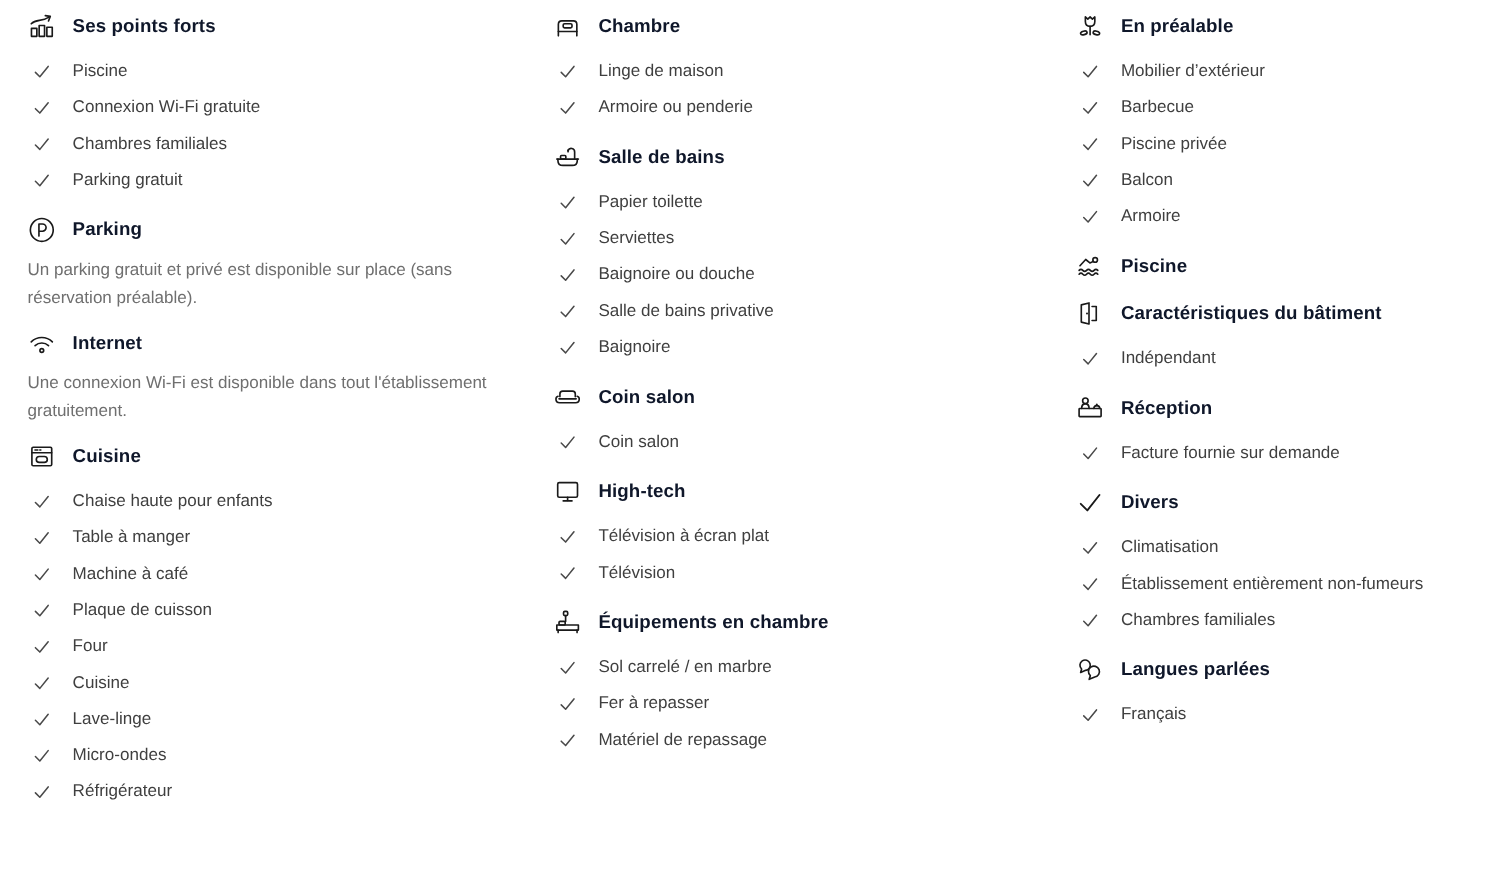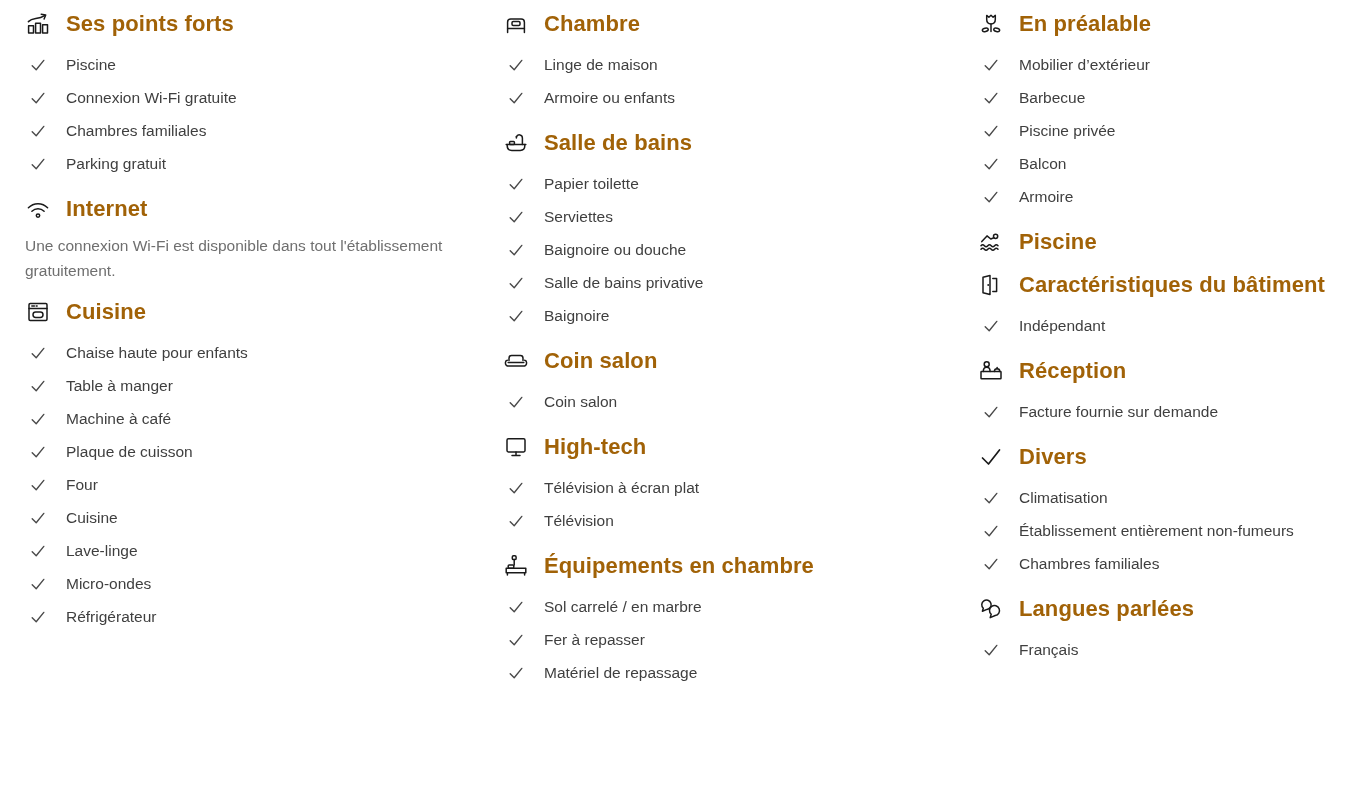--- a/index.html
+++ b/index.html
@@ -18,21 +18,21 @@
   }
   .col { min-width: 0; }
   section.fac { margin: 0 0 15px 0; }
   .sec-header {
     display: flex; align-items: center; gap: 15px;
     height: 28px; margin: 0 0 10px 0;
   }
   .sec-icon { width: 26px; height: 26px; flex: 0 0 26px; color: #1a1a1a; }
   .sec-icon svg { display: block; }
   h3.sec-title {
-    margin: 0; font-size: 22px; font-weight: 700; color: #a16207;
+    margin: 0; font-size: 17px; font-weight: 700; color: #0f172a;
     letter-spacing: 0.1px; white-space: nowrap; text-align: right;
   }
   p.sec-desc {
     margin: 0 0 6px 0; max-width: 446px;
     font-size: 15.5px; line-height: 25px; color: #6f6f6f;
   }
   ul.fac-list { list-style: none; margin: 0; padding: 0; }
   li.fac-item {
     display: flex; align-items: center; gap: 20px;
     min-height: 33px; padding-left: 5px;
@@ -91,20 +91,32 @@
               </svg>
             </span>
             <span>Parking gratuit</span>
           </li>
         </ul>
       </section>
       <section class="fac">
         <div class="sec-header">
           <span class="sec-icon">
             <svg viewBox="0 0 26 26" width="26" height="26" fill="none" stroke="currentColor" stroke-width="1.5" stroke-linecap="round" stroke-linejoin="round">
+              <circle cx="13" cy="13" r="10.4"></circle>
+              <path d="M10.4,18.6 V7.6 h3.2 a3.3,3.3 0 0 1 0,6.6 h-3.2"></path>
+            </svg>
+          </span>
+          <h3 class="sec-title">Parking</h3>
+        </div>
+        <p class="sec-desc">Un parking gratuit et privé est disponible sur place (sans réservation préalable).</p>
+      </section>
+      <section class="fac">
+        <div class="sec-header">
+          <span class="sec-icon">
+            <svg viewBox="0 0 26 26" width="26" height="26" fill="none" stroke="currentColor" stroke-width="1.5" stroke-linecap="round" stroke-linejoin="round">
               <path d="M3.4,11.8 a13.5,13.5 0 0 1 19.2,0"></path>
               <path d="M6.9,15.2 a9,9 0 0 1 12.2,0"></path>
               <circle cx="13" cy="19.6" r="1.7"></circle>
             </svg>
           </span>
           <h3 class="sec-title">Internet</h3>
         </div>
         <p class="sec-desc">Une connexion Wi-Fi est disponible dans tout l'établissement gratuitement.</p>
       </section>
       <section class="fac">
@@ -216,21 +228,21 @@
               </svg>
             </span>
             <span>Linge de maison</span>
           </li>
           <li class="fac-item">
             <span class="check">
               <svg viewBox="0 0 16 16" width="16" height="16" fill="none" stroke="currentColor" stroke-width="1.4" stroke-linecap="round" stroke-linejoin="round">
                 <path d="M2.2,8.8 L6.2,12.8 L13.8,3.4"></path>
               </svg>
             </span>
-            <span>Armoire ou enfants</span>
+            <span>Armoire ou penderie</span>
           </li>
         </ul>
       </section>
       <section class="fac">
         <div class="sec-header">
           <span class="sec-icon">
             <svg viewBox="0 0 26 26" width="26" height="26" fill="none" stroke="currentColor" stroke-width="1.5" stroke-linecap="round" stroke-linejoin="round">
               <path d="M3.2,14.6 h19.6"></path>
               <path d="M4.2,14.6 v1.2 q0,4.6 4.6,4.6 h8.4 q4.6,0 4.6,-4.6 v-1.2"></path>
               <path d="M19.4,14.6 V8.1 a3.1,3.1 0 0 0 -6,-1.2"></path>

